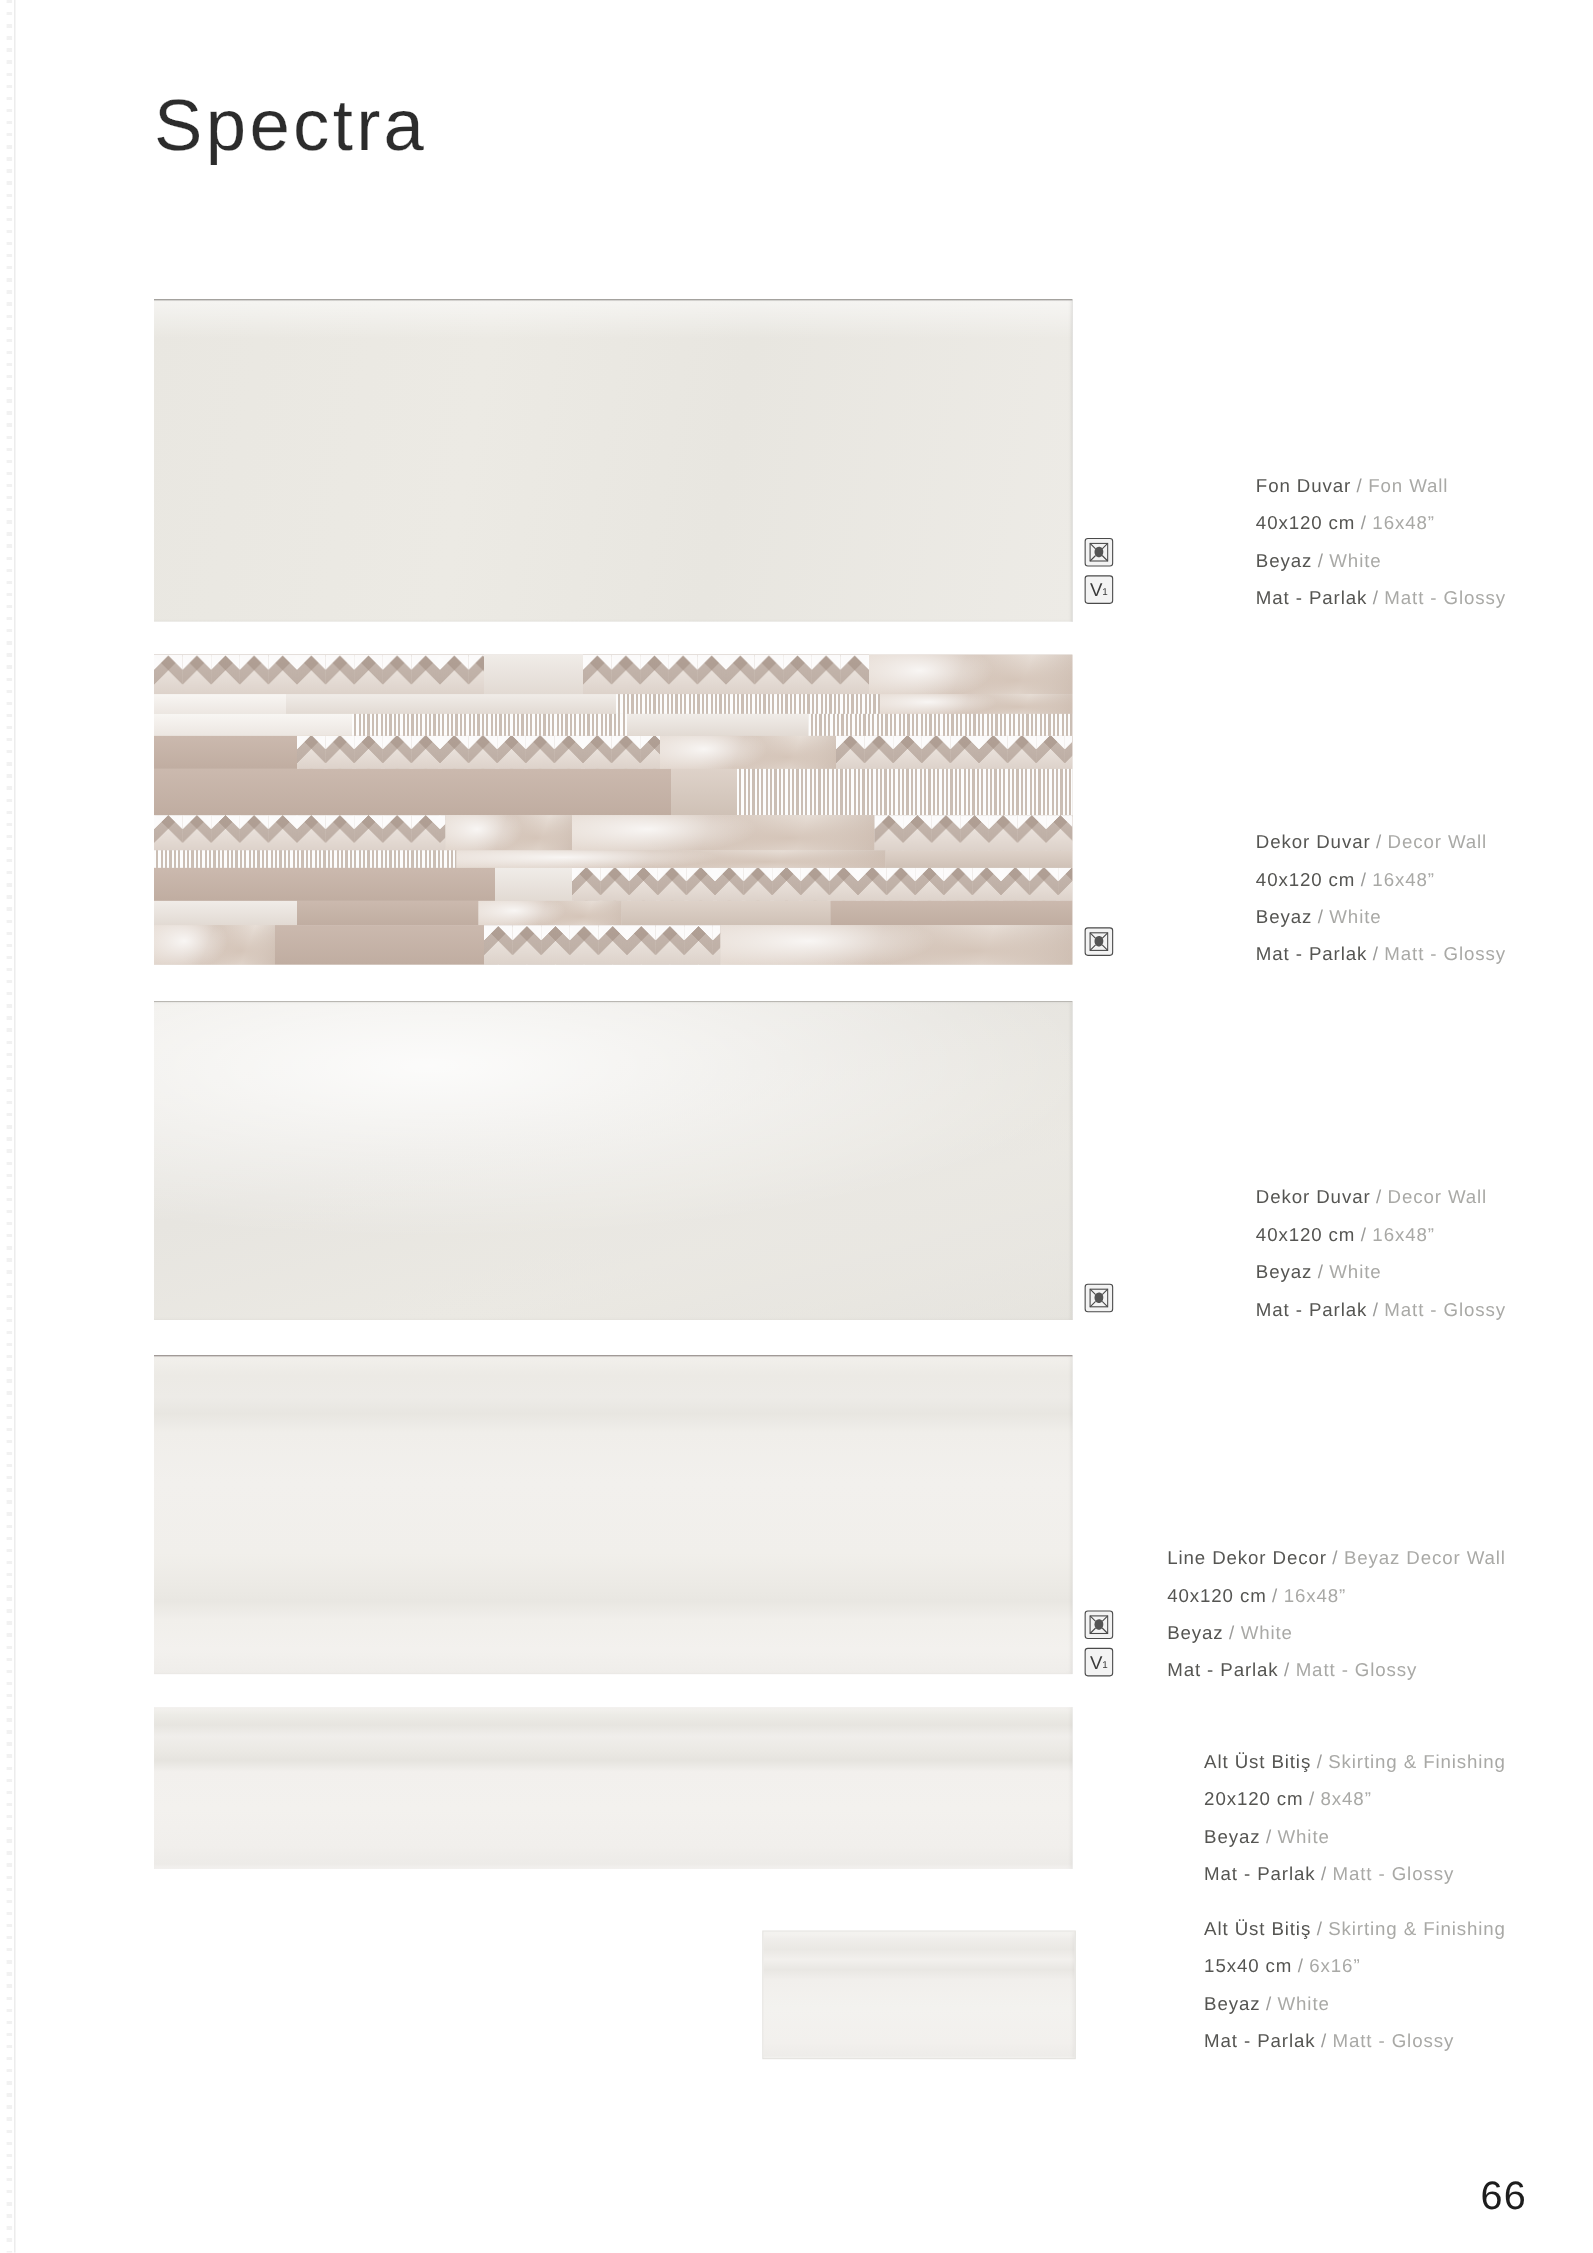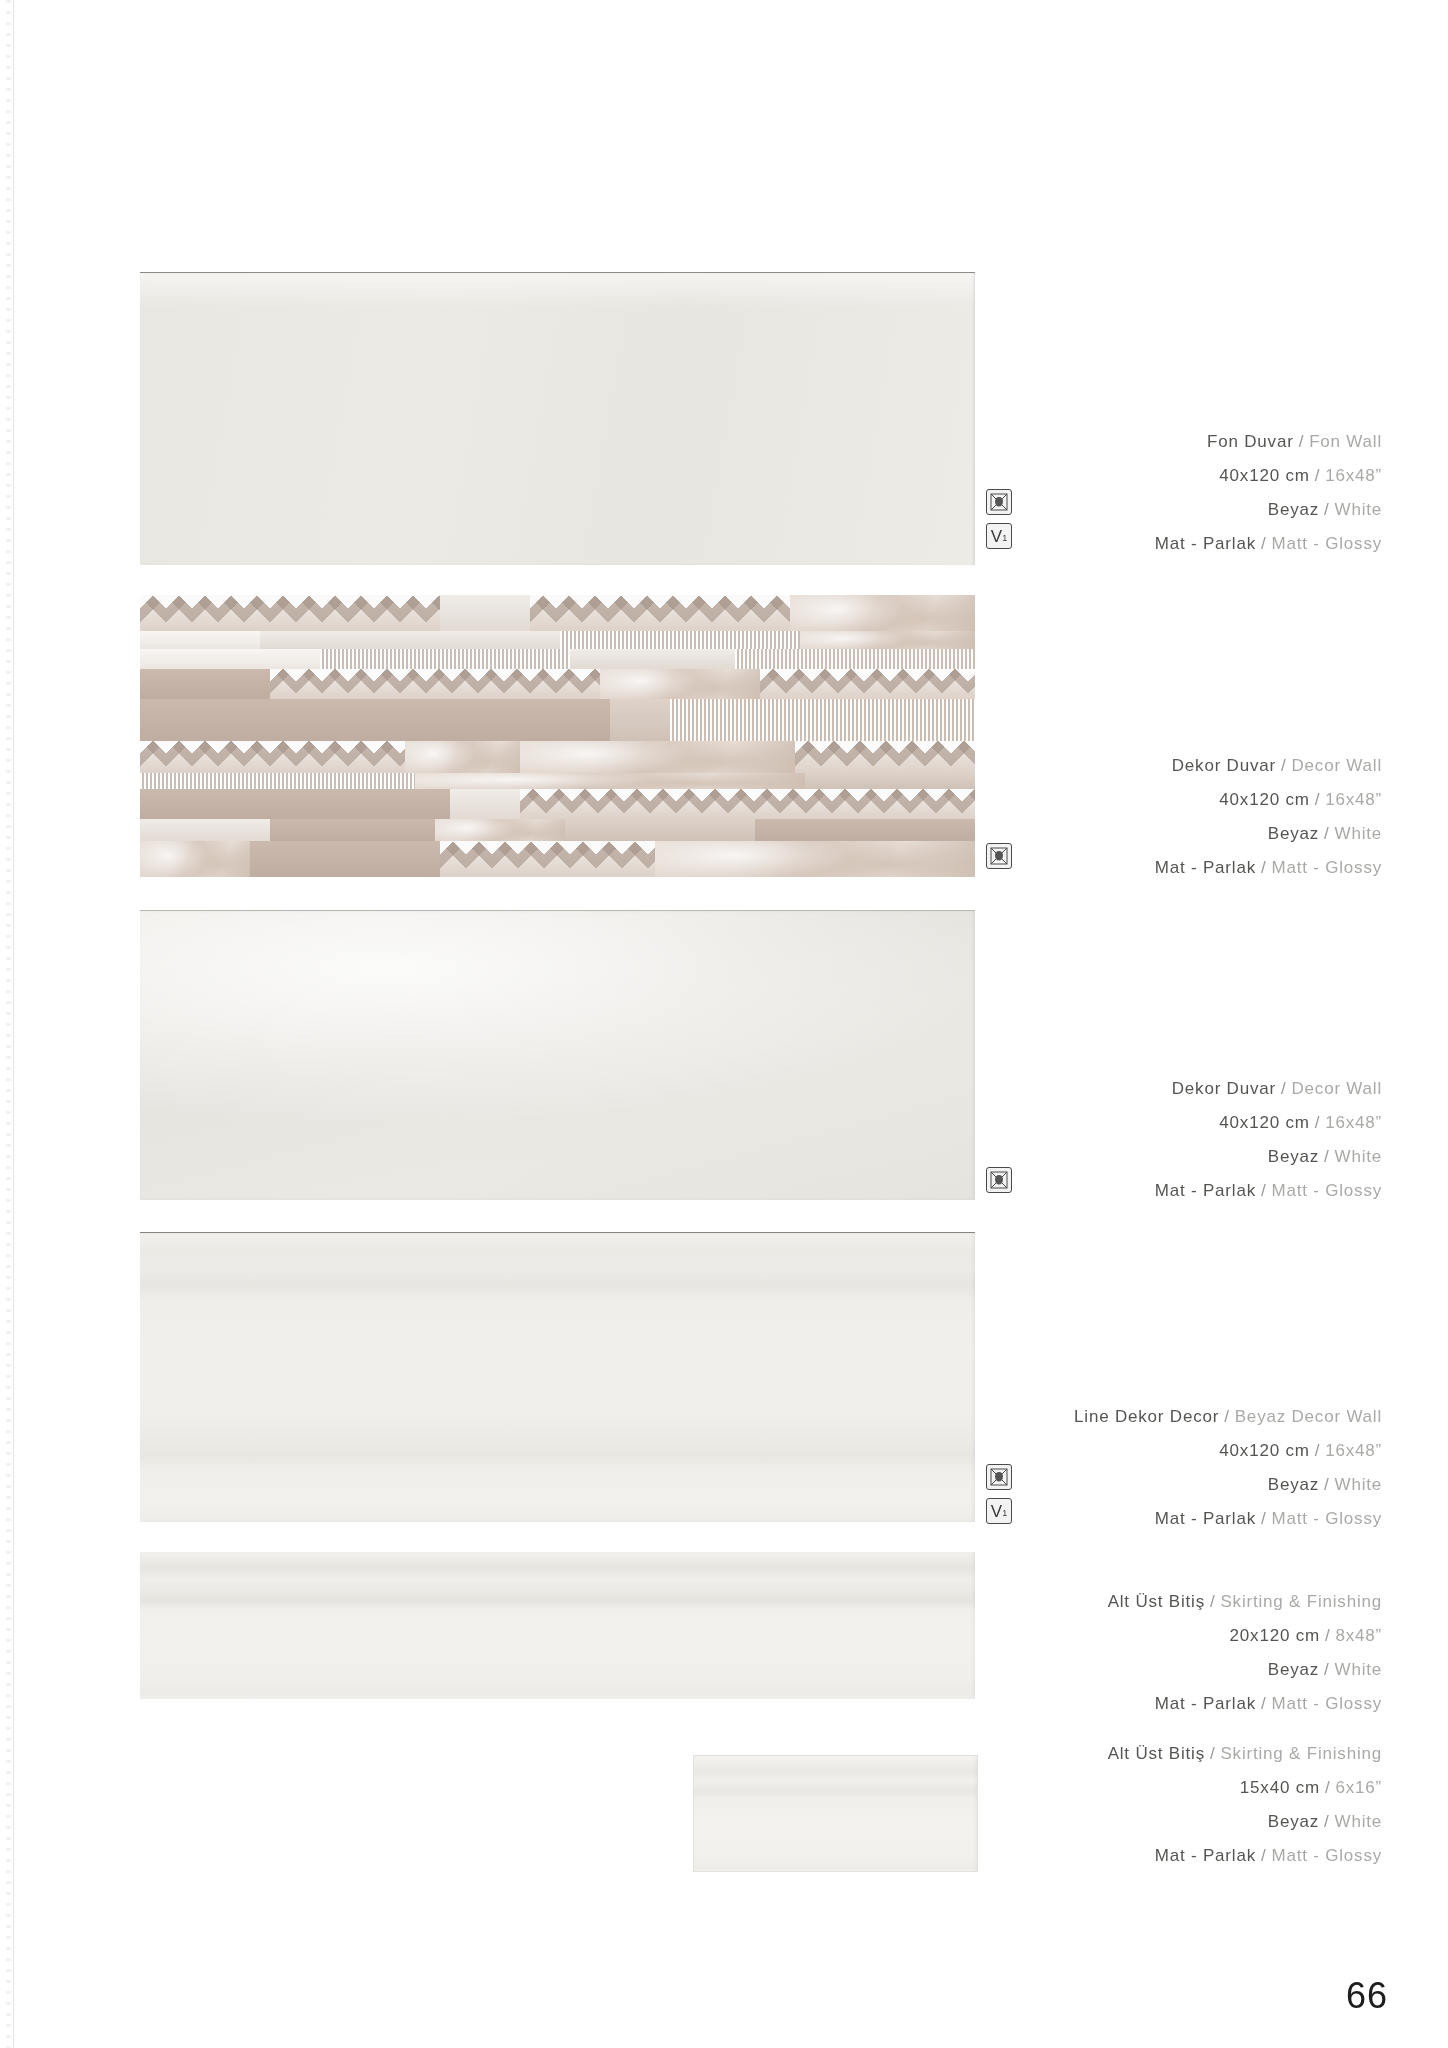--- a/index.html
+++ b/index.html
@@ -179,22 +179,22 @@
   .badge-v sub {
     font-size: 9px;
     vertical-align: baseline;
     position: relative;
     top: 2px;
   }
 
   
   .spec {
     position: absolute;
-    right: 66px;
-    text-align: right;
+    right: 79px;
+    text-align: left;
     line-height: 34px;
     white-space: nowrap;
   }
   .spec .row { font-size: 17px; letter-spacing: 0.8px; }
   .tr  { color: #555552; }
   .sep { color: #9a9a98; padding: 0 5px; }
   .en  { color: #a9a9a6; }
 
   
   .footer-note {
@@ -235,20 +235,21 @@
   }
 </style>
 </head>
 <body>
 
 <div id="page">
 
   <div class="edge-marks"></div>
   <div class="edge-line"></div>
 
+  <div class="page-title">Spectra</div>
 
   <div class="tile tile-fon"></div>
 
   <div class="badge badge-rect" style="left:986px; top:489px;">
     <svg width="18" height="18" viewBox="0 0 18 18">
       <rect x="1" y="1" width="16" height="16" fill="none" stroke="#4a4a4a" stroke-width="1"></rect>
       <path d="M1 1 L6 6 M17 1 L12 6 M1 17 L6 12 M17 17 L12 12" stroke="#4a4a4a" stroke-width="1"></path>
       <path d="M9 4 C6.5 4 5 6 5 8.5 C5 11.5 6.8 13.5 9 13.5 C11.2 13.5 13 11.5 13 8.5 C13 6 11.5 4 9 4 Z" fill="#555"></path>
     </svg>
   </div>

